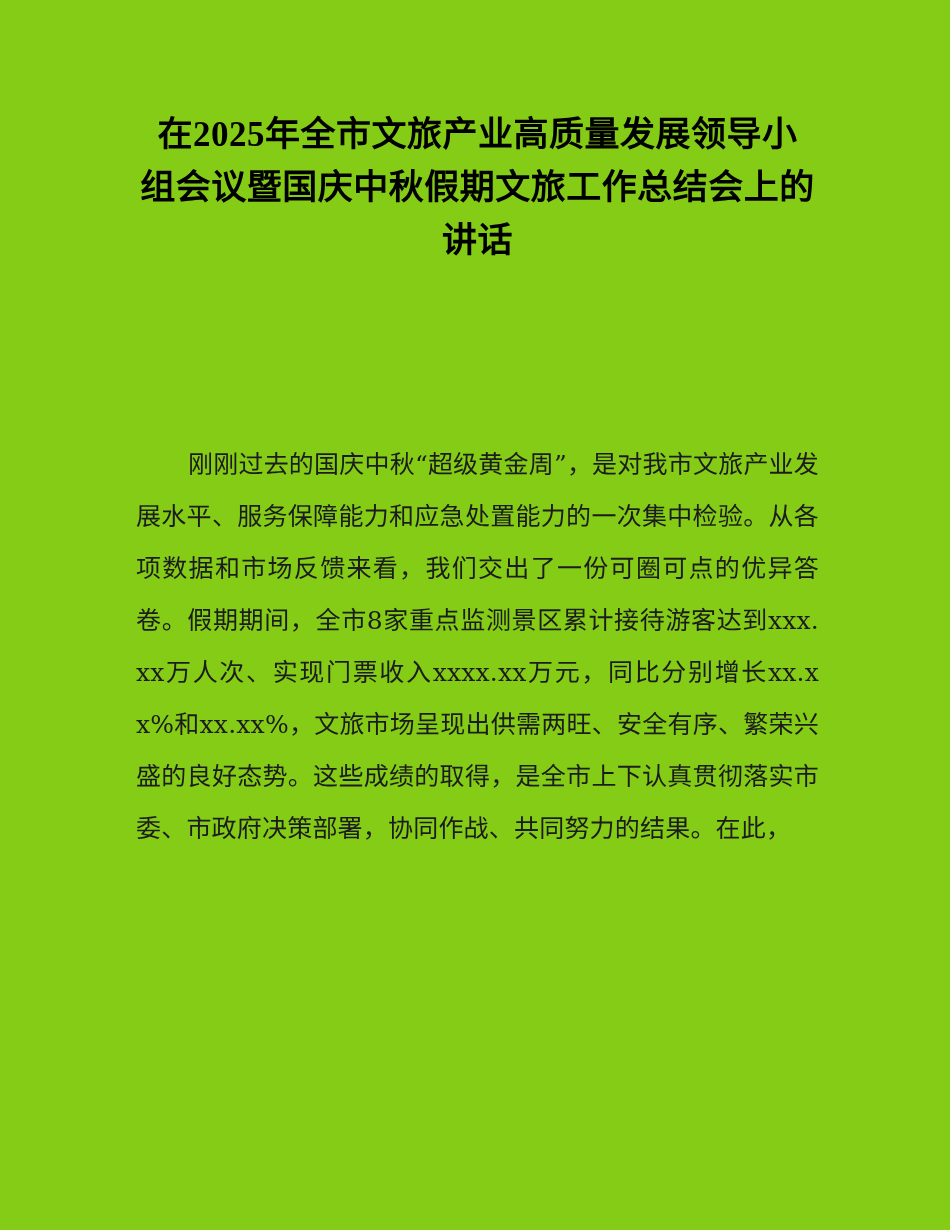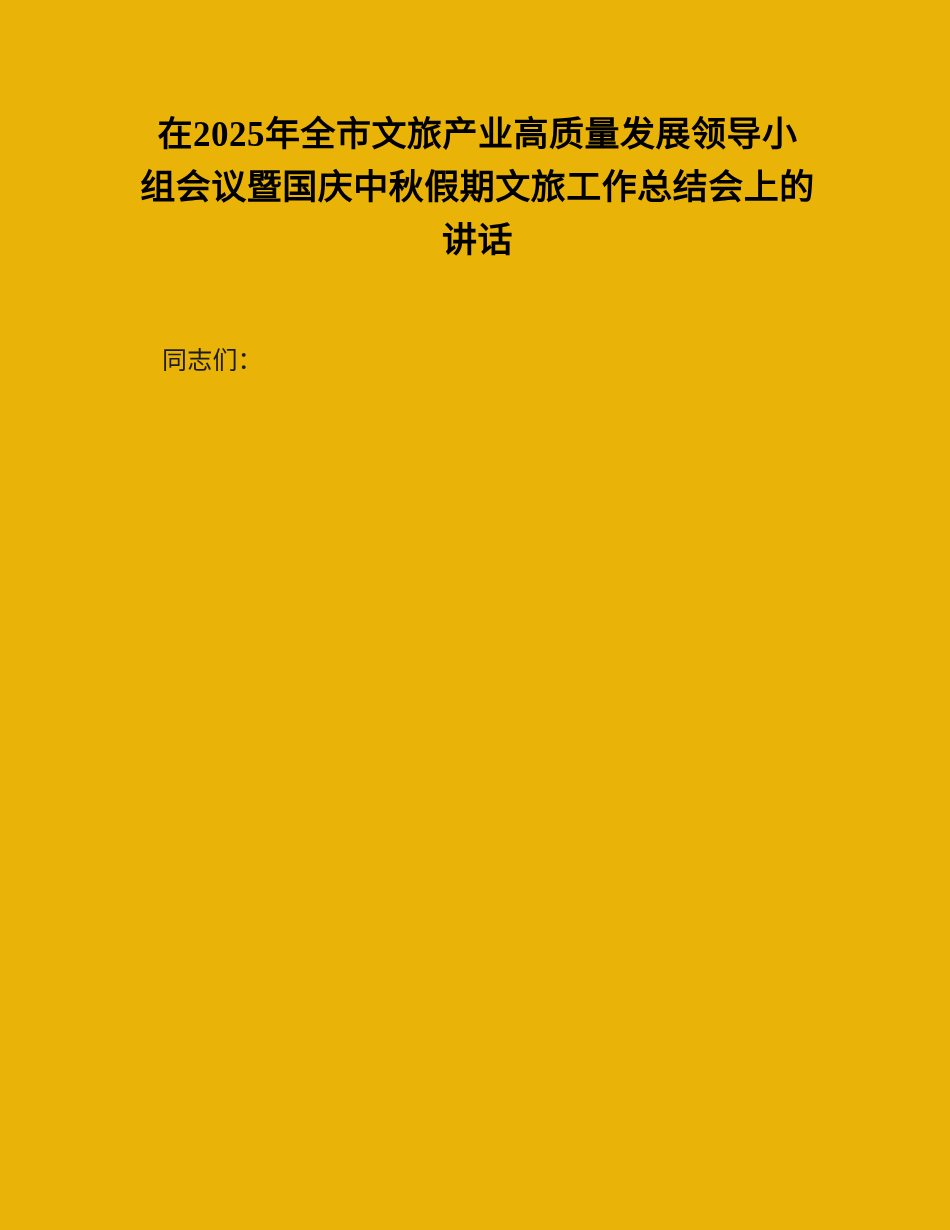--- a/index.html
+++ b/index.html
@@ -17,21 +17,21 @@
     color: #1a1a1a;
     -webkit-font-smoothing: antialiased;
   }
 
   .page {
     position: absolute;
     left: 0;
     top: 0;
     width: 950px;
     height: 1230px;
-    background: #eab308;
+    background: #84cc16;
     box-sizing: border-box;
   }
 
   .content {
     position: absolute;
     left: 136px;
     top: 108px;
     width: 683px;
   }
 
@@ -74,23 +74,23 @@
 </head>
 <body>
 
 <div class="page">
   <div class="content">
 
     <h1 class="doc-title">在2025年全市文旅产业高质量发展领导小组会议暨国庆中秋假期文旅工作总结会上的讲话</h1>
 
     <div class="body-block">
 
-      <p class="para indent-1">同志们：</p>
 
       <div class="spacer-line"></div>
 
 
       <div class="spacer-line"></div>
 
+      <p class="para indent-2">刚刚过去的国庆中秋“超级黄金周”，是对我市文旅产业发展水平、服务保障能力和应急处置能力的一次集中检验。从各项数据和市场反馈来看，我们交出了一份可圈可点的优异答卷。假期期间，全市8家重点监测景区累计接待游客达到xxx.xx万人次、实现门票收入xxxx.xx万元，同比分别增长xx.xx%和xx.xx%，文旅市场呈现出供需两旺、安全有序、繁荣兴盛的良好态势。这些成绩的取得，是全市上下认真贯彻落实市委、市政府决策部署，协同作战、共同努力的结果。在此，</p>
 
     </div>
   </div>
 </div>
 
 </body></html>

